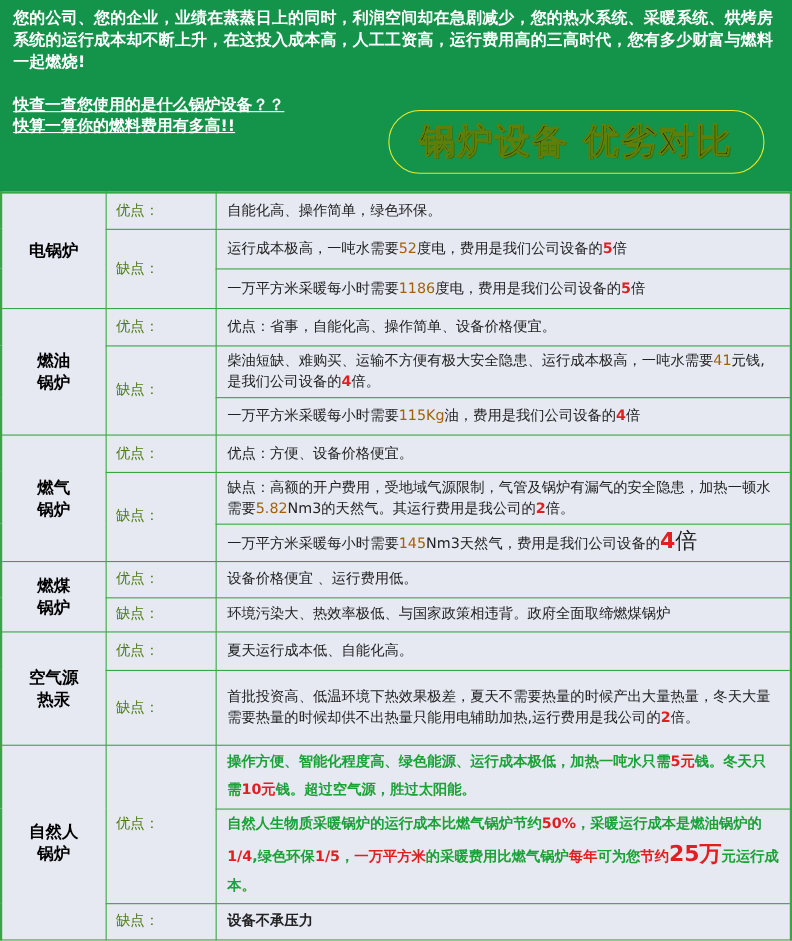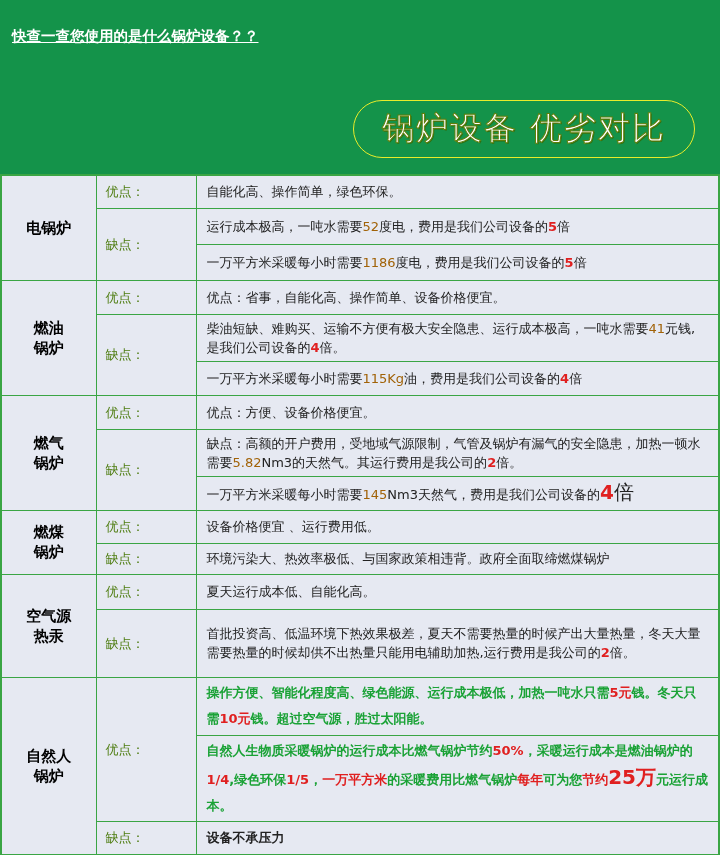--- a/index.html
+++ b/index.html
@@ -25,21 +25,21 @@
     position: absolute; left: 12px; top: 141px;
     font-size: 20px; font-weight: bold; color: #f2c312; letter-spacing: 1px;
   }
   .pill {
     position: absolute; left: 353px; top: 100px;
     width: 342px; height: 58px;
     border: 1.5px solid #e9ec2a; border-radius: 29px;
     display: flex; align-items: center; justify-content: center;
   }
   .pill span {
-    font-size: 32px; font-weight: normal; color: #ffffff;
+    font-size: 32px; font-weight: bold; color: #000000;
     -webkit-text-stroke: 1px #5e7f0a; letter-spacing: 2px;
     text-shadow: 1px 1px 0 #2f6e12;
   }
   table {
     width: 720px; border-collapse: collapse; table-layout: fixed;
     background: #e6e9f2;
     font-size: 13px; color: #222;
     border: 2px solid #3aa544;
   }
   td { border: 1.5px solid #3aa544; vertical-align: middle; padding: 0 10px; line-height: 19px; }
@@ -49,22 +49,24 @@
   .r { color: #a16207; }
   .rb { color: #e02020; font-weight: bold; }
   .g { color: #1aa236; font-weight: bold; font-size: 13.5px; line-height: 26px; }
   .big { font-size: 20px; }
   .bold { font-weight: bold; }
 </style>
 </head>
 <body>
 
 <div class="banner">
+  <div class="intro">您的公司、您的企业，业绩在蒸蒸日上的同时，利润空间却在急剧减少，您的热水系统、采暖系统、烘烤房系统的运行成本却不断上升，在这投入成本高，人工工资高，运行费用高的三高时代，您有多少财富与燃料一起燃烧!</div>
   <div class="links">
     <a>快查一查您使用的是什么锅炉设备？？</a>
+    <a>快算一算你的燃料费用有多高!!</a>
   </div>
   <div class="pill">
     <span>锅炉设备 优劣对比</span>
   </div>
 </div>
 
 <table>
 
   <tbody>
       <tr style="height:33px">

